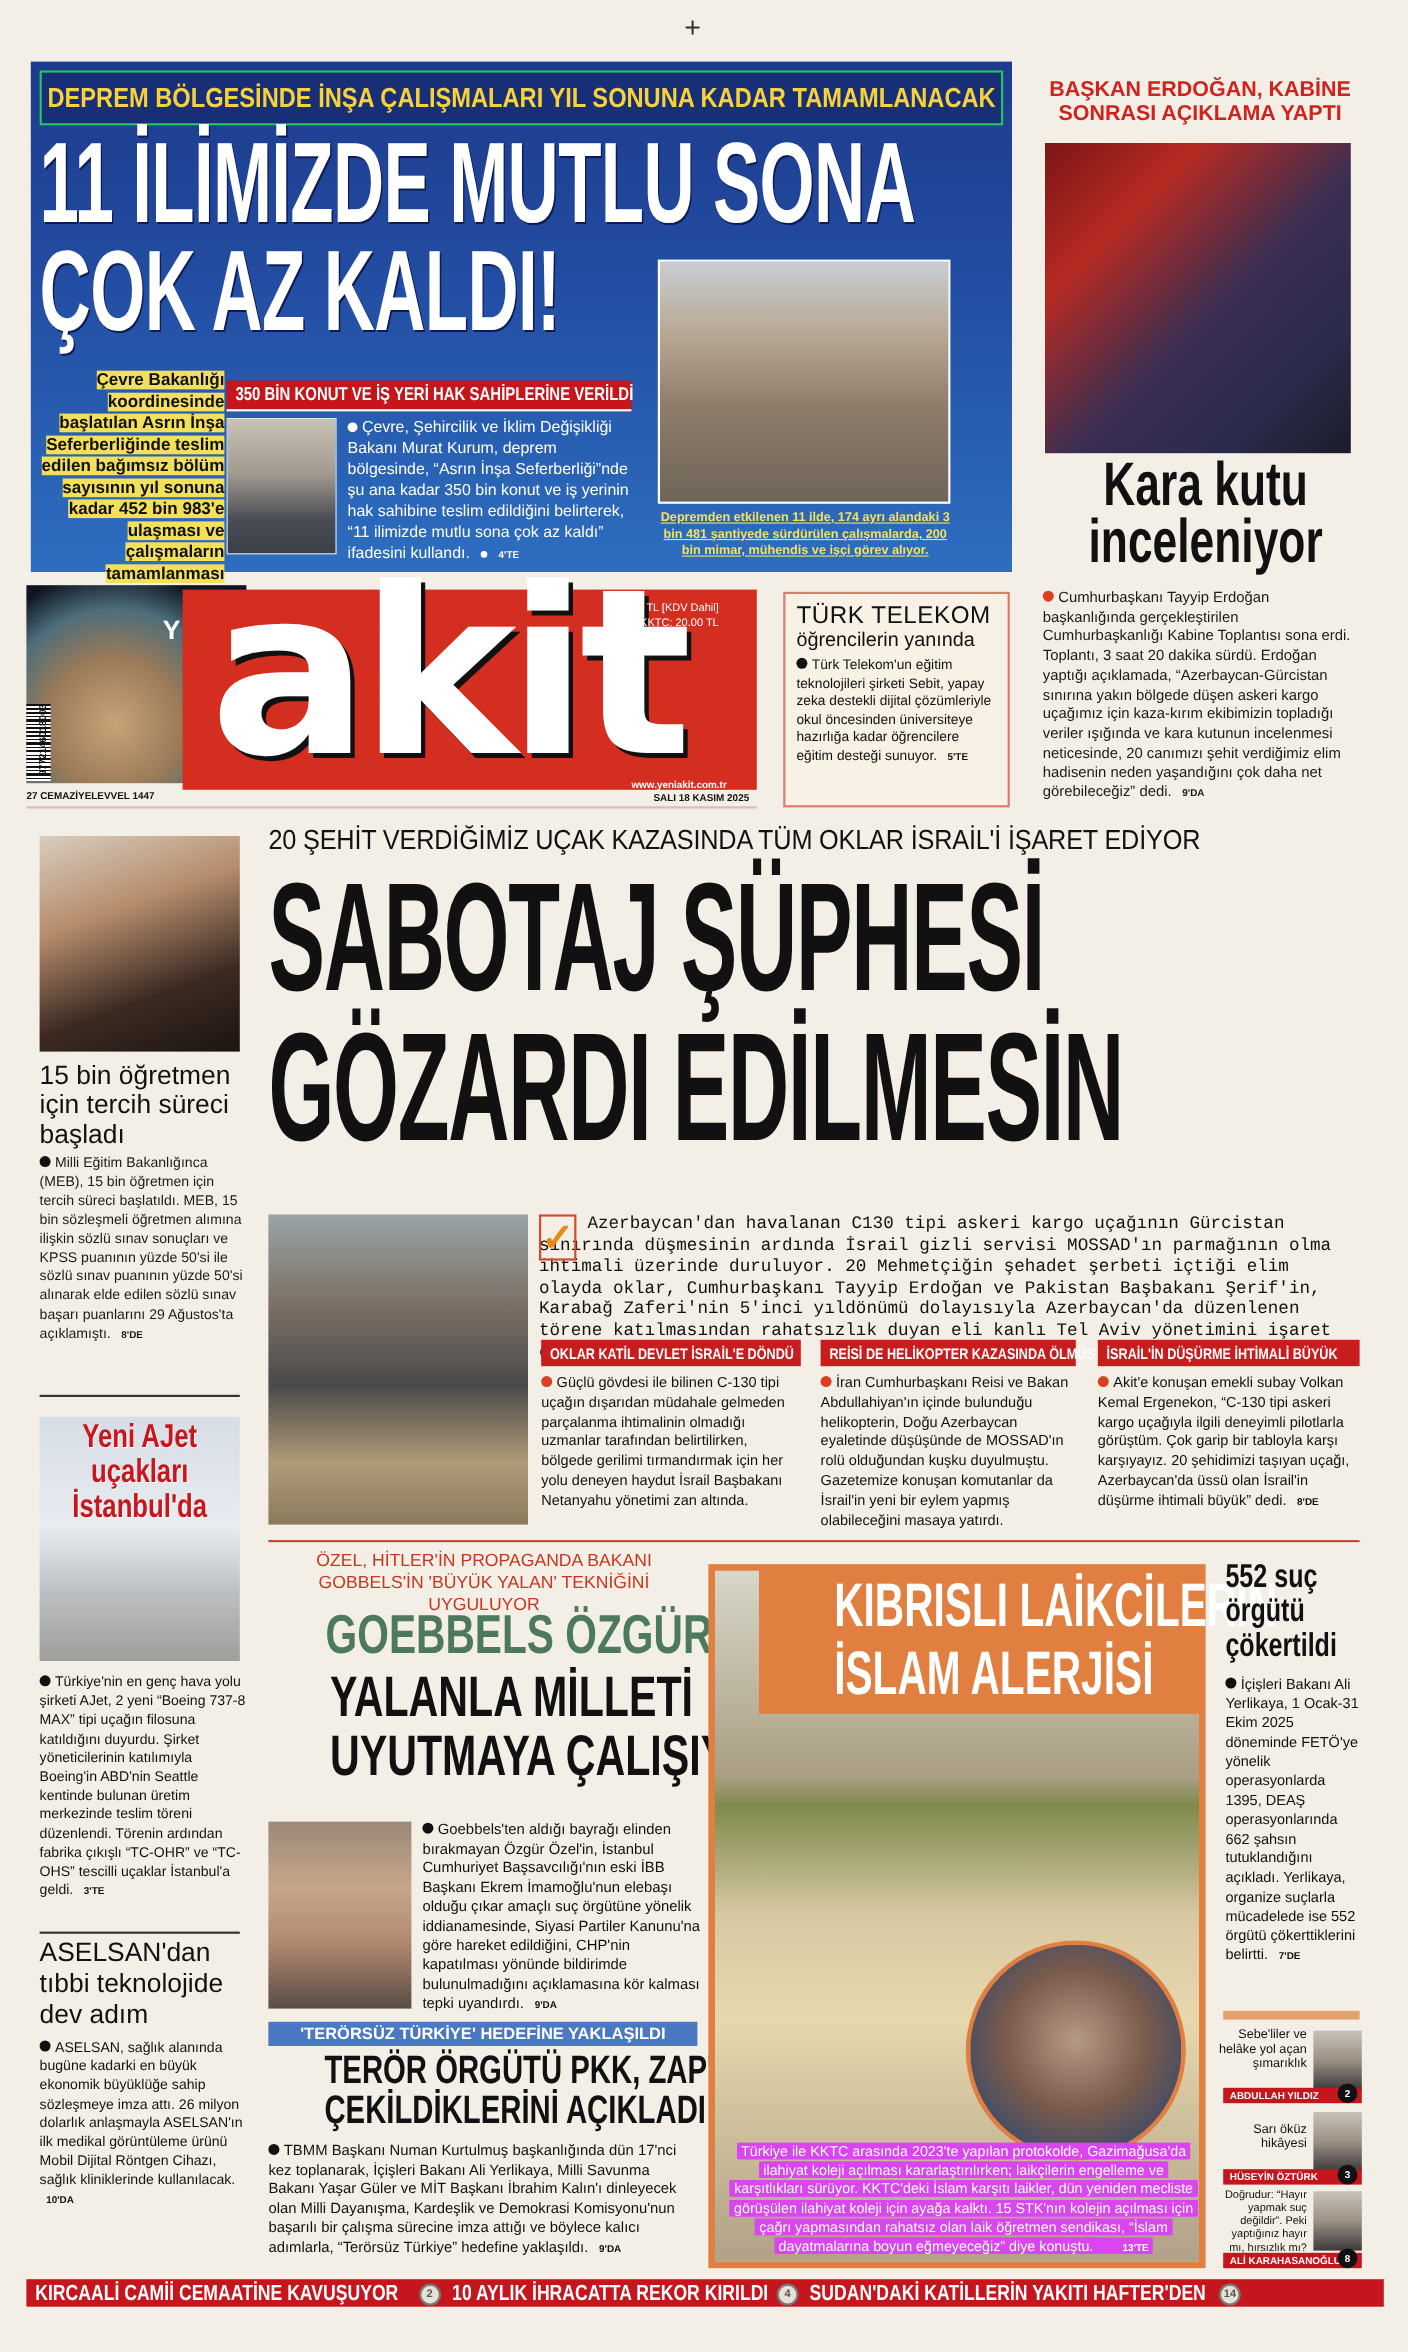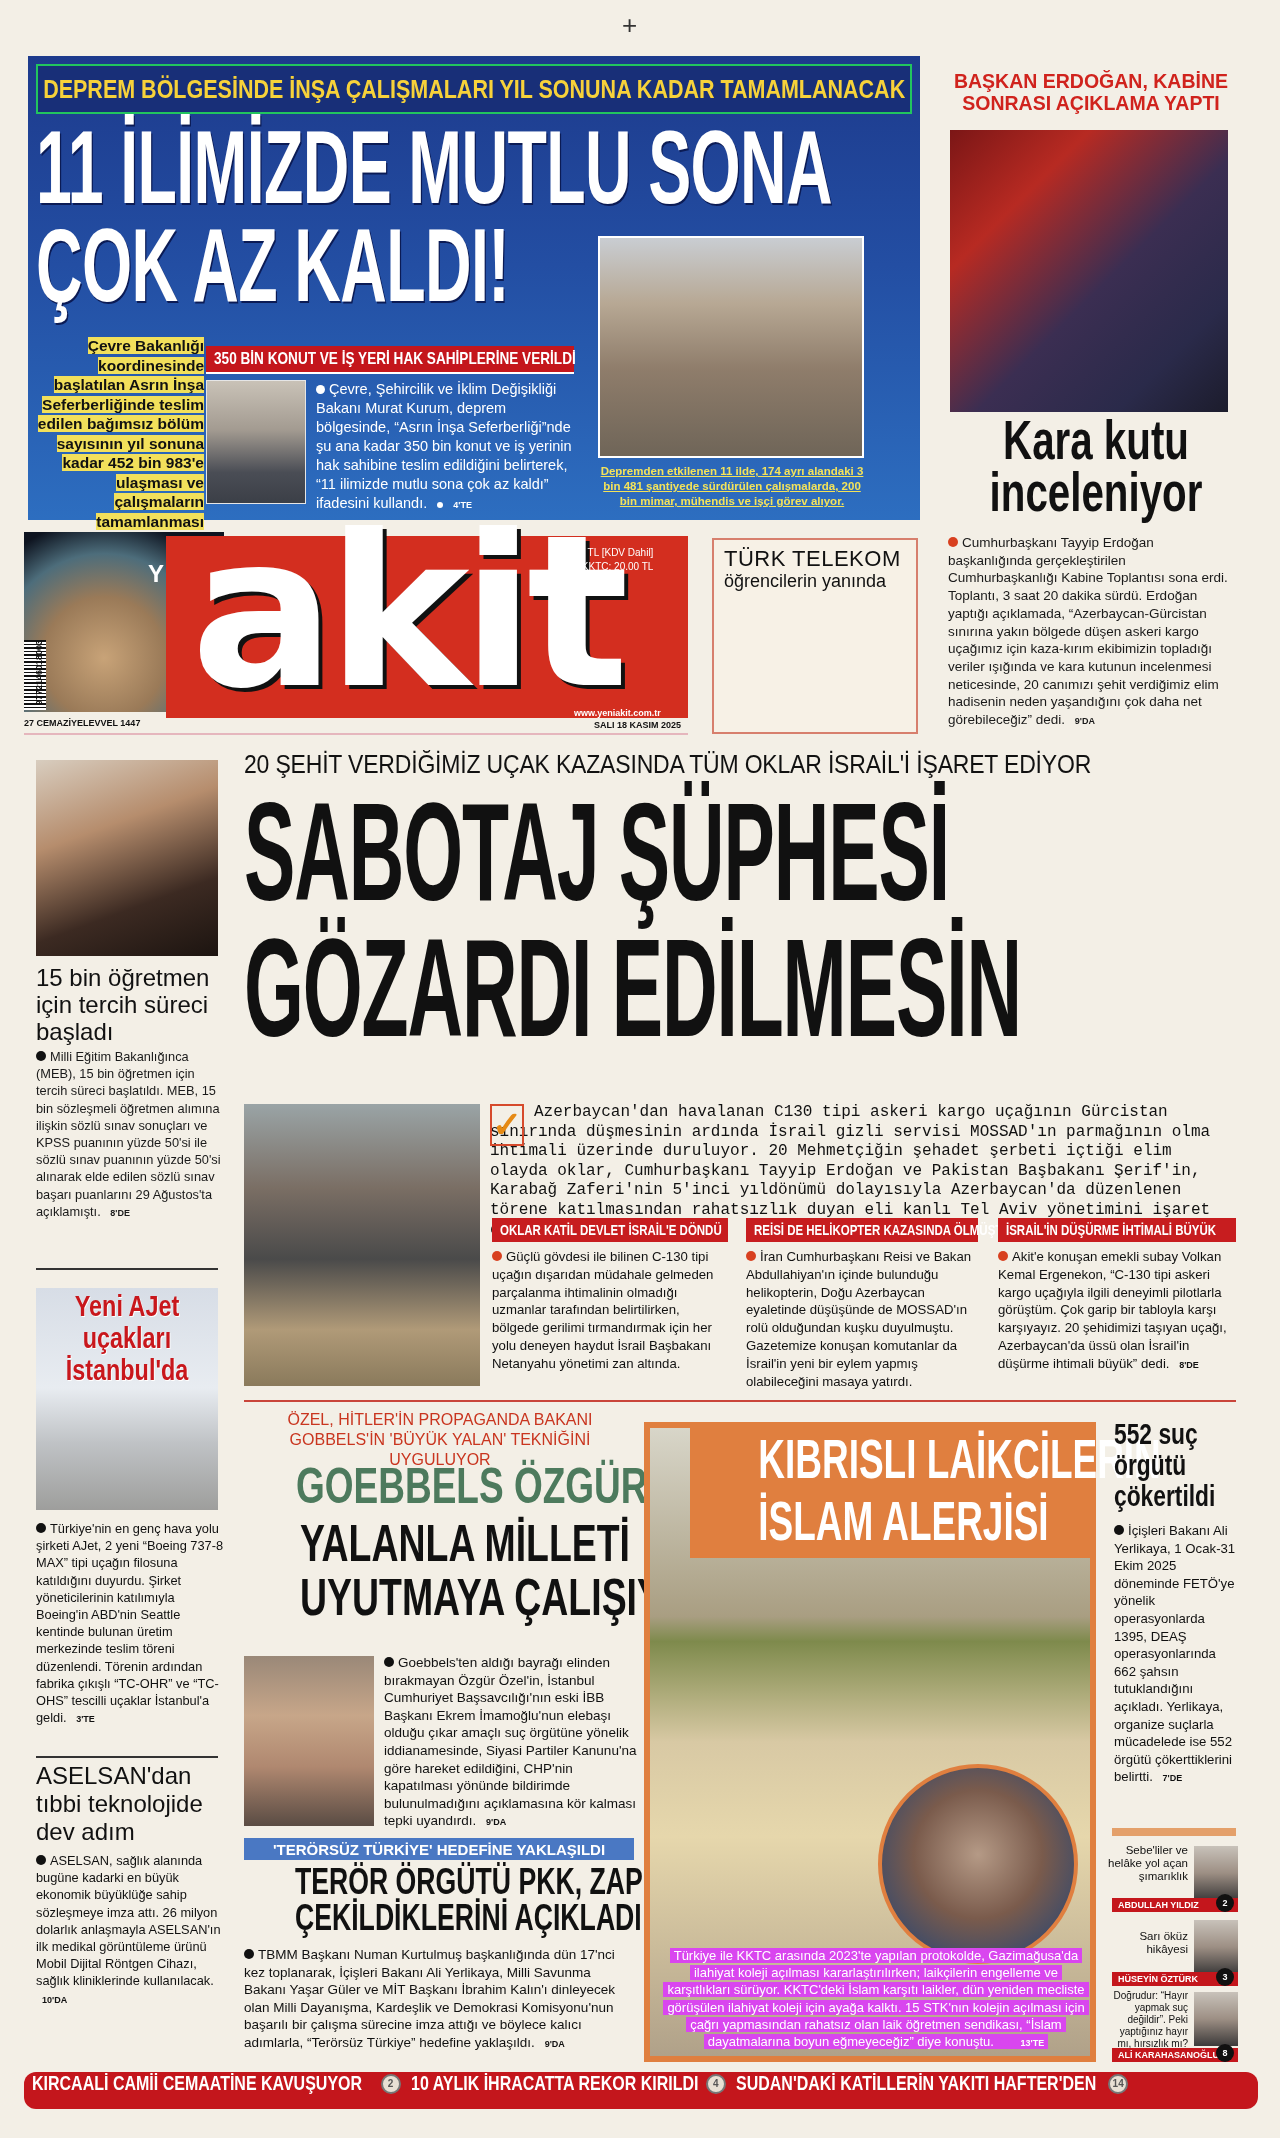--- a/index.html
+++ b/index.html
@@ -97,21 +97,21 @@
   .suc-head { left: 1114px; top: 1418px; width: 124px; font-weight: 900; font-size: 30px; line-height: 31px; transform: scaleX(0.76); transform-origin: left top; white-space: nowrap; }
   .suc-body { left: 1114px; top: 1522px; width: 124px; font-size: 13.2px; line-height: 17.6px; }
   .bar-orange { left: 1112px; top: 1828px; width: 124px; height: 8px; background: #e4a06a; }
   .col-item { left: 1112px; width: 126px; height: 72px; }
   .col-title { position: absolute; right: 50px; top: 0; width: 80px; font-size: 11.5px; line-height: 13px; text-align: right; }
   .col-photo { position: absolute; right: 0; top: 2px; width: 44px; height: 54px; background: linear-gradient(180deg,#c8c2ba 0%,#9d8f84 50%,#3c3a3a 100%); }
   .col-name { position: absolute; left: 0; bottom: 4px; width: 126px; height: 14px; background: #c4161c; color: #fff; font-size: 9px; font-weight: 700; padding-left: 6px; line-height: 14px; }
   .col-num { position: absolute; right: 4px; bottom: 4px; width: 18px; height: 18px; border-radius: 50%; background: #111; color: #fff; font-size: 9px; text-align: center; line-height: 18px; font-weight: 700; }
 
   
-  .ticker { left: 24px; top: 2072px; width: 1234px; height: 37px; background: #c4161c; display: flex; align-items: flex-start; padding: 0 8px; gap: 10px; border-radius: 12px; }
+  .ticker { left: 24px; top: 2072px; width: 1234px; height: 25px; background: #c4161c; display: flex; align-items: flex-end; padding: 0 8px; gap: 10px; }
   .tick-item { color: #fff; font-weight: 900; font-size: 20px; white-space: nowrap; transform: scaleX(0.8); transform-origin: left; }
   .tick-wrap { display: flex; align-items: center; gap: 6px; }
   .tick-num { width: 20px; height: 20px; border-radius: 50%; background: #e8e0d4; color: #555; font-size: 10px; font-weight: 700; display: flex; align-items: center; justify-content: center; border: 2px solid #777; }
 </style>
 </head>
 <body>
 
 <div class="abs crosshair">+</div>
 
 <div class="abs top-blue"></div>
@@ -159,20 +159,21 @@
   <div>KKTC: 20.00 TL</div>
 </div>
 <div class="abs website">www.yeniakit.com.tr</div>
 <div class="abs hijri">27 CEMAZİYELEVVEL 1447</div>
 <div class="abs date">SALI 18 KASIM 2025</div>
 <div class="abs mast-line"></div>
 
 <div class="abs tel-box">
   <div class="tel-title">TÜRK TELEKOM</div>
   <div class="tel-sub">öğrencilerin yanında</div>
+  <div class="tel-body"><span class="dot-black"></span><span>Türk Telekom'un eğitim teknolojileri şirketi Sebit, yapay zeka destekli dijital çözümleriyle okul öncesinden üniversiteye hazırlığa kadar öğrencilere eğitim desteği sunuyor.</span> <span class="ref">5'TE</span></div>
 </div>
 
 <div class="abs mid-kicker">20 ŞEHİT VERDİĞİMİZ UÇAK KAZASINDA TÜM OKLAR İSRAİL'İ İŞARET EDİYOR</div>
 <div class="abs sabotaj">
   <div>SABOTAJ ŞÜPHESİ</div>
   <div>GÖZARDI EDİLMESİN</div>
 </div>
 
 <div class="abs teach-photo photo"></div>
 <div class="abs teach-head">15 bin öğretmen için tercih süreci başladı</div>

